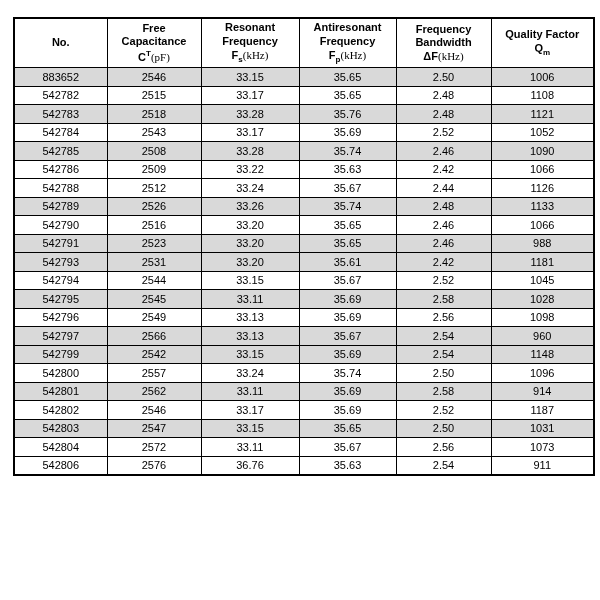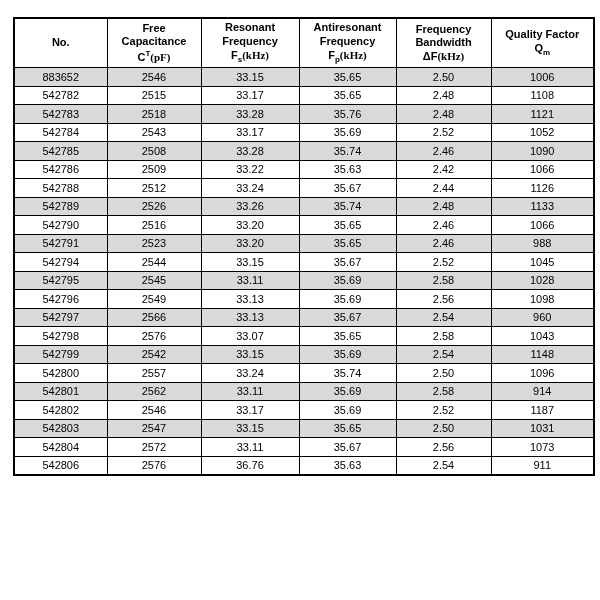--- a/index.html
+++ b/index.html
@@ -48,21 +48,21 @@
     font-size: 11px;
     margin-top: 1px;
     white-space: nowrap;
   }
   .h-symbol sup, .h-symbol sub {
     font-size: 8px;
     font-weight: bold;
   }
   .sym-unit {
     font-family: "Liberation Serif", serif;
-    font-weight: bold;
+    font-weight: normal;
     margin-top: 36px;
   }
   tbody td {
     height: 17.5px;
     font-size: 11px;
     padding: 0 2px;
     vertical-align: middle;
     background: #ffffff;
   }
   tbody tr.shaded td {
@@ -184,20 +184,28 @@
             <td>1066</td>
           </tr>
           <tr class="shaded">
             <td>542791</td>
             <td>2523</td>
             <td>33.20</td>
             <td>35.65</td>
             <td>2.46</td>
             <td>988</td>
           </tr>
+          <tr class="shaded">
+            <td>542793</td>
+            <td>2531</td>
+            <td>33.20</td>
+            <td>35.61</td>
+            <td>2.42</td>
+            <td>1181</td>
+          </tr>
           <tr>
             <td>542794</td>
             <td>2544</td>
             <td>33.15</td>
             <td>35.67</td>
             <td>2.52</td>
             <td>1045</td>
           </tr>
           <tr class="shaded">
             <td>542795</td>
@@ -215,28 +223,20 @@
             <td>2.56</td>
             <td>1098</td>
           </tr>
           <tr class="shaded">
             <td>542797</td>
             <td>2566</td>
             <td>33.13</td>
             <td>35.67</td>
             <td>2.54</td>
             <td>960</td>
-          </tr>
-          <tr>
-            <td>542798</td>
-            <td>2576</td>
-            <td>33.07</td>
-            <td>35.65</td>
-            <td>2.58</td>
-            <td>1043</td>
           </tr>
           <tr class="shaded">
             <td>542799</td>
             <td>2542</td>
             <td>33.15</td>
             <td>35.69</td>
             <td>2.54</td>
             <td>1148</td>
           </tr>
           <tr>

